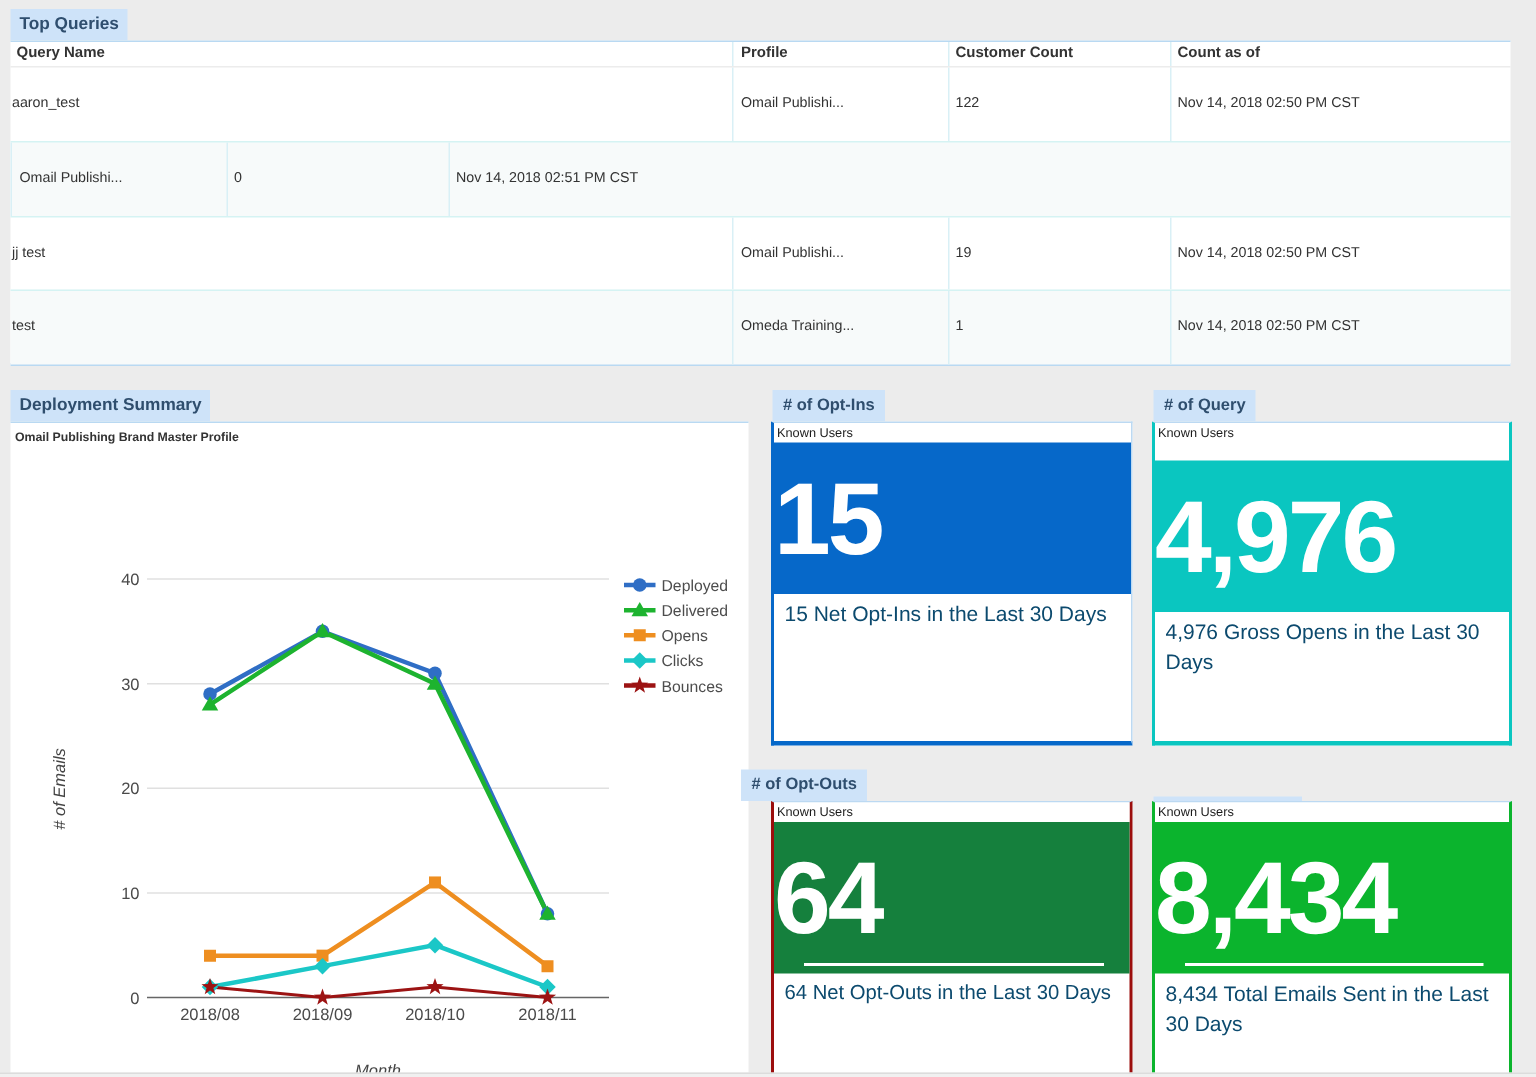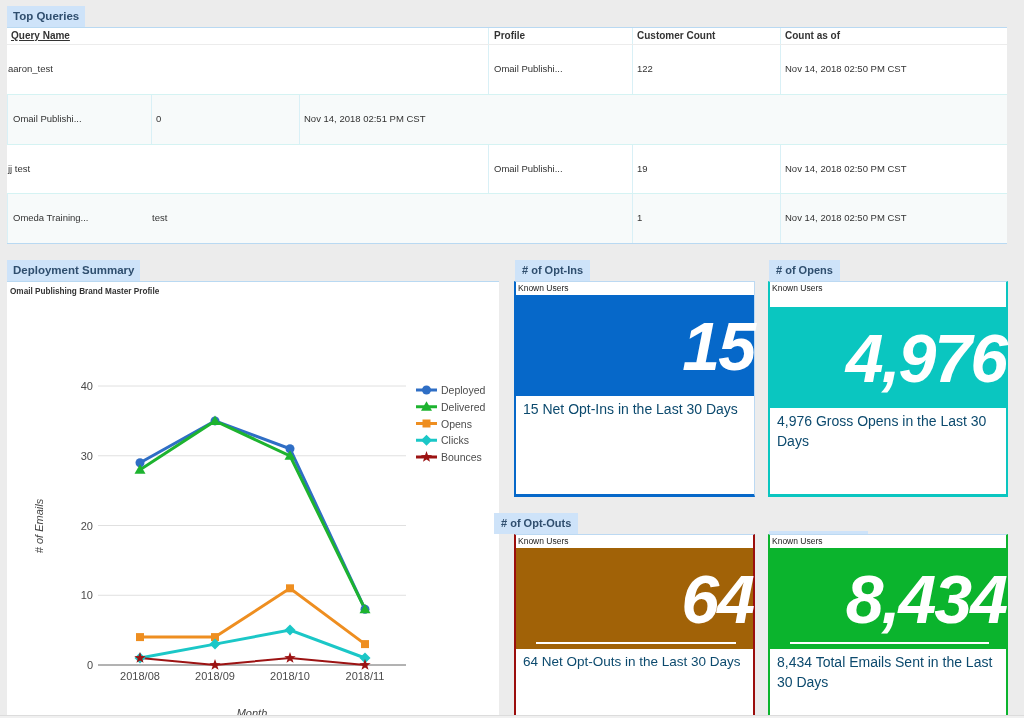--- a/index.html
+++ b/index.html
@@ -14,50 +14,50 @@
 #tq-panel { position:absolute; left:7px; top:27px; width:1000px; height:217px;
   background:#fff; border-top:1.5px solid #b9d9f2; border-bottom:2px solid #b9d9f2; }
 .trow { position:absolute; left:0; width:1000px; display:flex; }
 .trow .c { height:100%; overflow:hidden; white-space:nowrap; }
 .trow .c1 { width:481px; padding:0 1px; }
 .trow .c2 { width:144px; padding:0 5px; border-left:1px solid #d9f0f6; }
 .trow .c3 { width:148px; padding:0 4px; border-left:1px solid #d9f0f6; }
 .trow .c4 { width:227px; padding:0 4px; border-left:1px solid #d9f0f6; }
 .thead { top:0; height:16.5px; font-size:10px; font-weight:bold; color:#333;
   line-height:16px; border-bottom:1px solid #ececec; }
-.thead .c1 { padding-left:4px;text-decoration:underline; } .r .c1 { padding-left:1px; }
+.thead .c1 { padding-left:4px; } .r .c1 { padding-left:1px; }
 .r { font-size:9.5px; color:#333; height:49.5px; line-height:47.5px; }
 .r1 { top:16.5px; } .r2 { top:66px; background:#f7fafa; border-top:1px solid #d5f3f3;}
 .r3 { top:115.5px; border-top:1px solid #d5f3f3;} .r4 { top:165px; background:#f7fafa; border-top:1px solid #d5f3f3;}
 
 
 #dep-tab { left:7px; top:260px; }
 #dep-panel { position:absolute; left:7px; top:281px; width:492px; height:437px;
   background:#fff; border-top:1px solid #b9d9f2; }
 
 
 .card { position:absolute; background:#fff; border-top:1px solid #bcd9f2; }
 .card .ku { height:13px; font-size:8.5px; color:#1a1a1a; padding-left:2px; line-height:13px; background:#fff; }
 .card .box { height:101px; position:relative; color:#fff; }
 .card .num { position:absolute; left:0; right:0; top:50%; transform:translateY(-50%);
-  text-align:right; font-size:68px; font-weight:bold; letter-spacing:-2px;font-style:italic; }
+  text-align:left; font-size:68px; font-weight:bold; letter-spacing:-2px; }
 .card .hr { position:absolute; left:20px; right:17px; bottom:5px; height:2px; background:#fff; }
 .card .cap { padding:3px 6px 0 7px; font-size:14px; line-height:20px; color:#0c4a6e; }
 #c1-tab { left:515px; top:260px; }
 #c1 { left:514px; top:281px; width:241px; height:216px;
   border-left:2px solid #0668c9; border-bottom:3px solid #0668c9; border-right:1px solid #bcd9f2; }
 #c1 .box { background:#0668c9; }
 #c2-tab { left:769px; top:260px; }
 #c2 { left:768px; top:281px; width:240px; height:216px;
   border-left:2px solid #0ac6c0; border-bottom:3px solid #0ac6c0; border-right:2px solid #0ac6c0; }
 #c2 .box { background:#0ac6c0;margin-top:12px; }
 #c3-tab { left:494px; top:513px; }
 #c3 { left:514px; top:534px; width:241px; height:184px;
   border-left:2px solid #9b0e0d; border-right:2px solid #9b0e0d; }
-#c3 .box { background:#a16207; }
+#c3 .box { background:#15803d; }
 #c4-tab { left:769px; top:531px; }
 #c4 { left:768px; top:534px; width:240px; height:184px;
   border-left:2px solid #0bb42d; border-right:2px solid #0bb42d; }
 #c4 .box { background:#0bb42d; }
 #bottomstrip { position:absolute; left:0; top:715px; width:1024px; height:3px;
   background:#f0f0f0; border-top:1px solid #dcdcdc; }
 </style>
 </head>
 <body>
 
@@ -80,22 +80,22 @@
     <div class="c c3">0</div>
       <div class="c c4">Nov 14, 2018 02:51 PM CST</div>
   </div>
   <div class="trow r r3">
     <div class="c c1">jj test</div>
       <div class="c c2">Omail Publishi...</div>
     <div class="c c3">19</div>
       <div class="c c4">Nov 14, 2018 02:50 PM CST</div>
   </div>
   <div class="trow r r4">
-    <div class="c c2">Omeda Training...</div>
-      <div class="c c1">test</div>
+    <div class="c c1">test</div>
+      <div class="c c2">Omeda Training...</div>
     <div class="c c3">1</div>
       <div class="c c4">Nov 14, 2018 02:50 PM CST</div>
   </div>
 </div>
 
 <div class="tab tabL" id="dep-tab">Deployment Summary</div>
 <div id="dep-panel">
 <svg width="492" height="436" viewBox="0 0 492 436">
   <text x="3" y="12" font-size="8.2" font-weight="600" fill="#333">Omail Publishing Brand Master Profile</text>
 
@@ -178,21 +178,21 @@
 
 <div class="tab tabS" id="c1-tab"># of Opt-Ins</div>
 <div class="card" id="c1">
   <div class="ku">Known Users</div>
   <div class="box">
       <div class="num">15</div>
     </div>
   <div class="cap">15 Net Opt-Ins in the Last 30 Days</div>
 </div>
 
-<div class="tab tabS" id="c2-tab"># of Opens</div>
+<div class="tab tabS" id="c2-tab"># of Query</div>
 <div class="card" id="c2">
   <div class="ku">Known Users</div>
   <div class="box">
       <div class="num">4,976</div>
     </div>
   <div class="cap">4,976 Gross Opens in the Last 30 Days</div>
 </div>
 
 <div class="tab tabS" id="c3-tab"># of Opt-Outs</div>
 <div class="card" id="c3">

